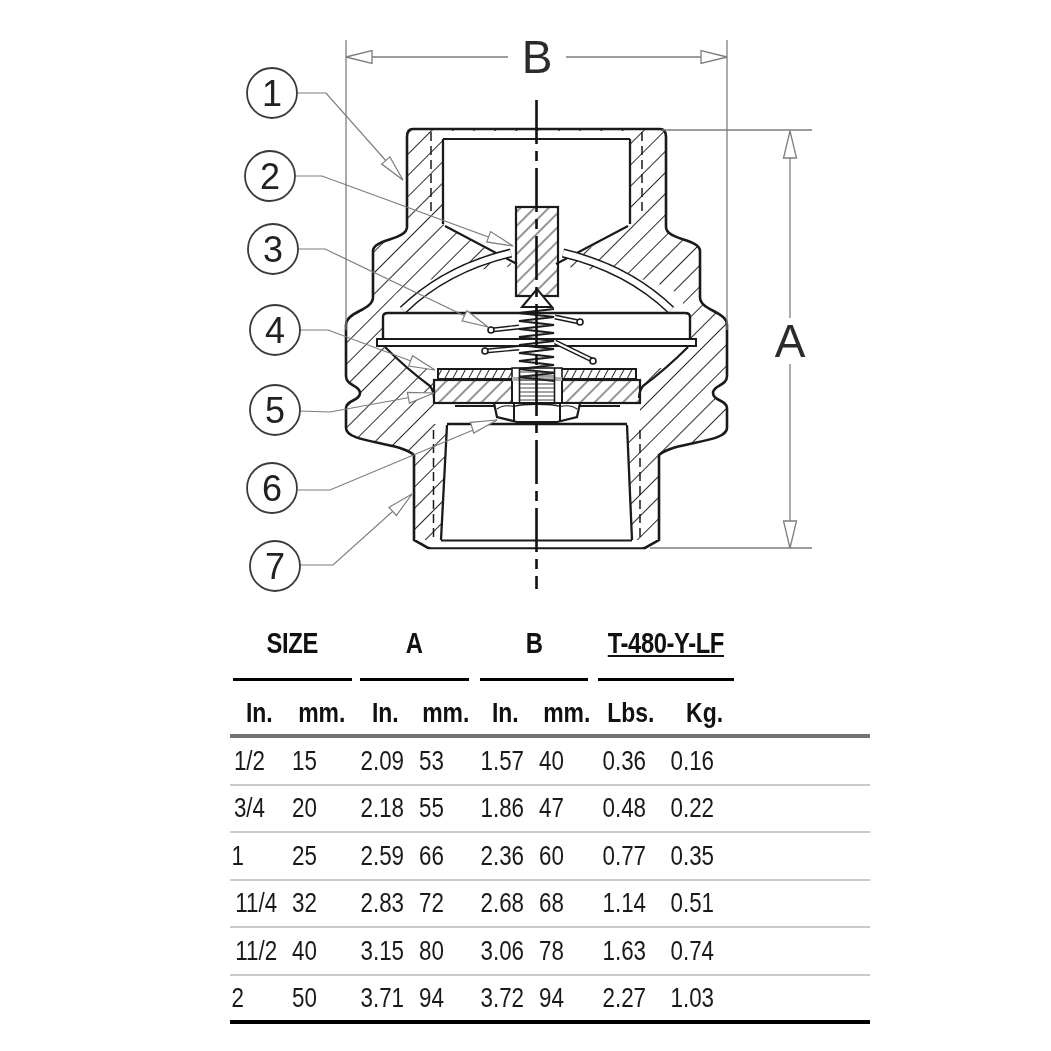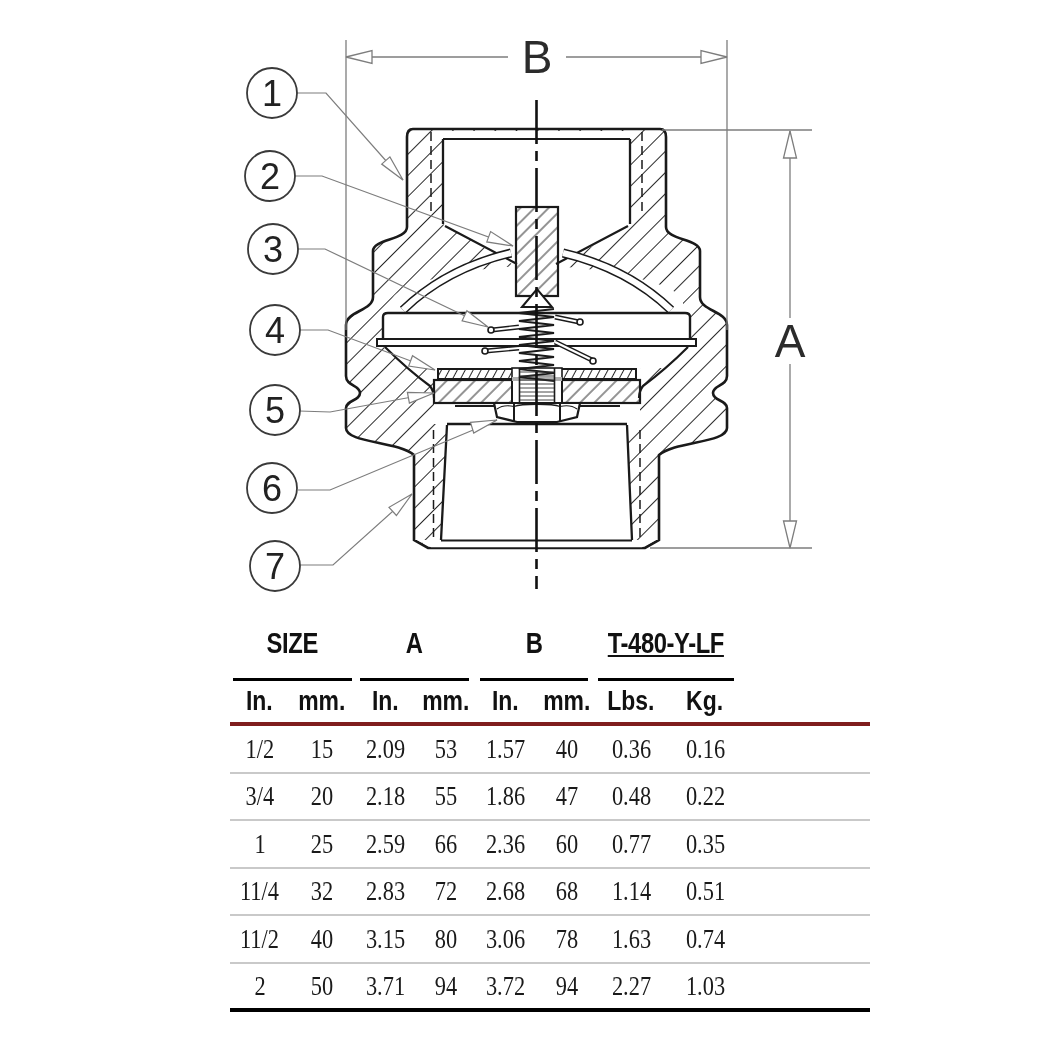--- a/index.html
+++ b/index.html
@@ -9,26 +9,26 @@
   .dimtext{font-family:"Liberation Sans",sans-serif;font-size:46px;fill:#2b2b2b;font-weight:400;}
   .callout-num{font-family:"Liberation Sans",sans-serif;font-size:36px;fill:#222;}
 
   .tbl{position:absolute;left:230px;top:627px;width:640px;color:#111;}
   .grow{display:grid;grid-template-columns:125px 120px 122px 148px 125px;height:39px;}
   .gcell{display:flex;align-items:flex-end;justify-content:center;border-bottom:3px solid #000;padding-bottom:18px;}
   .gcell span{font-weight:bold;font-size:29px;transform:scaleX(0.82);letter-spacing:-0.5px;white-space:nowrap;}
   .g1{margin:0 3px;} .g2{margin:0 6px 0 5px;} .g3{margin:0 9px 0 5px;} .g4{margin:0 11px 0 1px;text-decoration:underline;}
   .gphantom{border-bottom:none;}
   .cols{grid-template-columns:59px 66px 61px 59px 61px 61px 68px 80px 125px;}
-  .srow{display:grid;height:60px;border-bottom:4px solid #7f1d1d;box-sizing:border-box;}
+  .srow{display:grid;height:60px;border-bottom:4px solid #737373;box-sizing:border-box;margin-top:12px;}
   .scell{display:flex;align-items:flex-end;justify-content:center;padding-bottom:5px;}
   .scell span{font-weight:bold;font-size:28px;transform:scaleX(0.82);white-space:nowrap;}
   .drow{display:grid;height:47.5px;border-bottom:2px solid #c9c9c9;box-sizing:border-box;}
   .drow.last{border-bottom:4px solid #000;height:48px;}
-  .dcell{display:flex;align-items:center;justify-content:center;font-family:Liberation Serif, serif;}
+  .dcell{display:flex;align-items:center;justify-content:flex-start;}
   .dcell span{font-size:28px;color:#1a1a1a;transform:scaleX(0.8);white-space:nowrap;}
 </style>
 </head>
 <body>
 
 <div id="root">
 
 <svg id="diagram" width="1051" height="622" viewBox="0 0 1051 622">
   <defs>
     <pattern id="hatchBody" patternUnits="userSpaceOnUse" width="15" height="15" patternTransform="rotate(45)">

